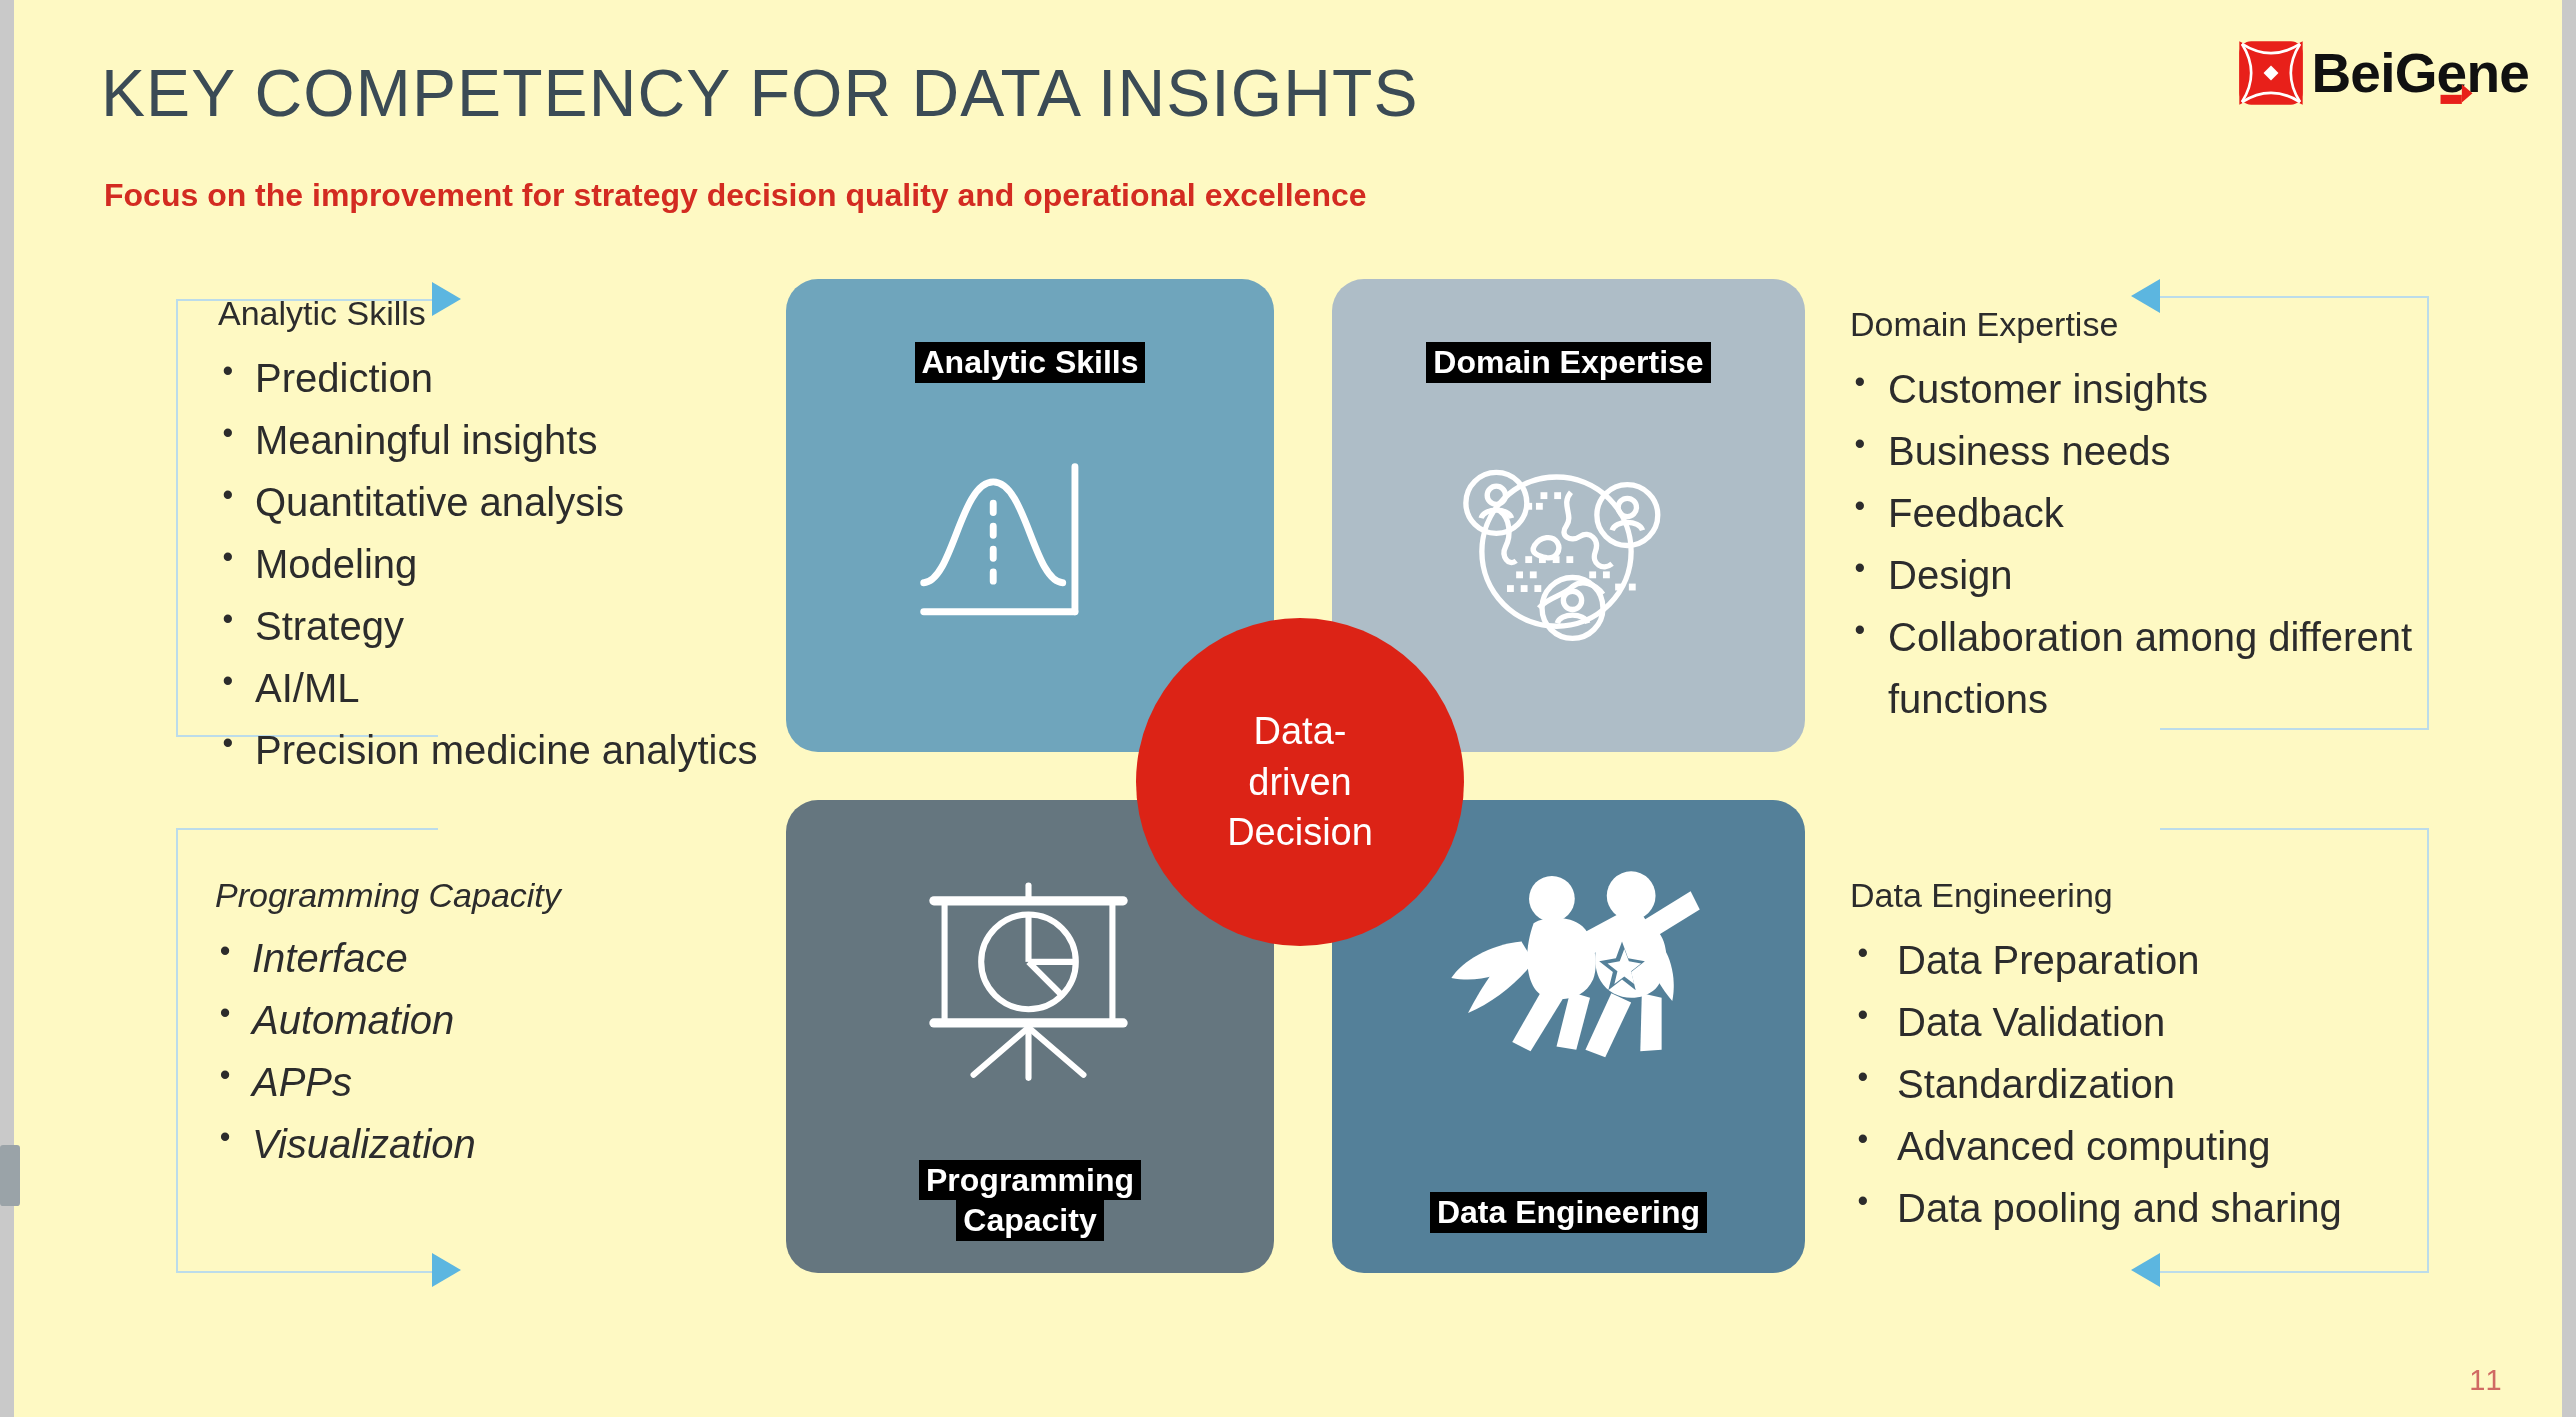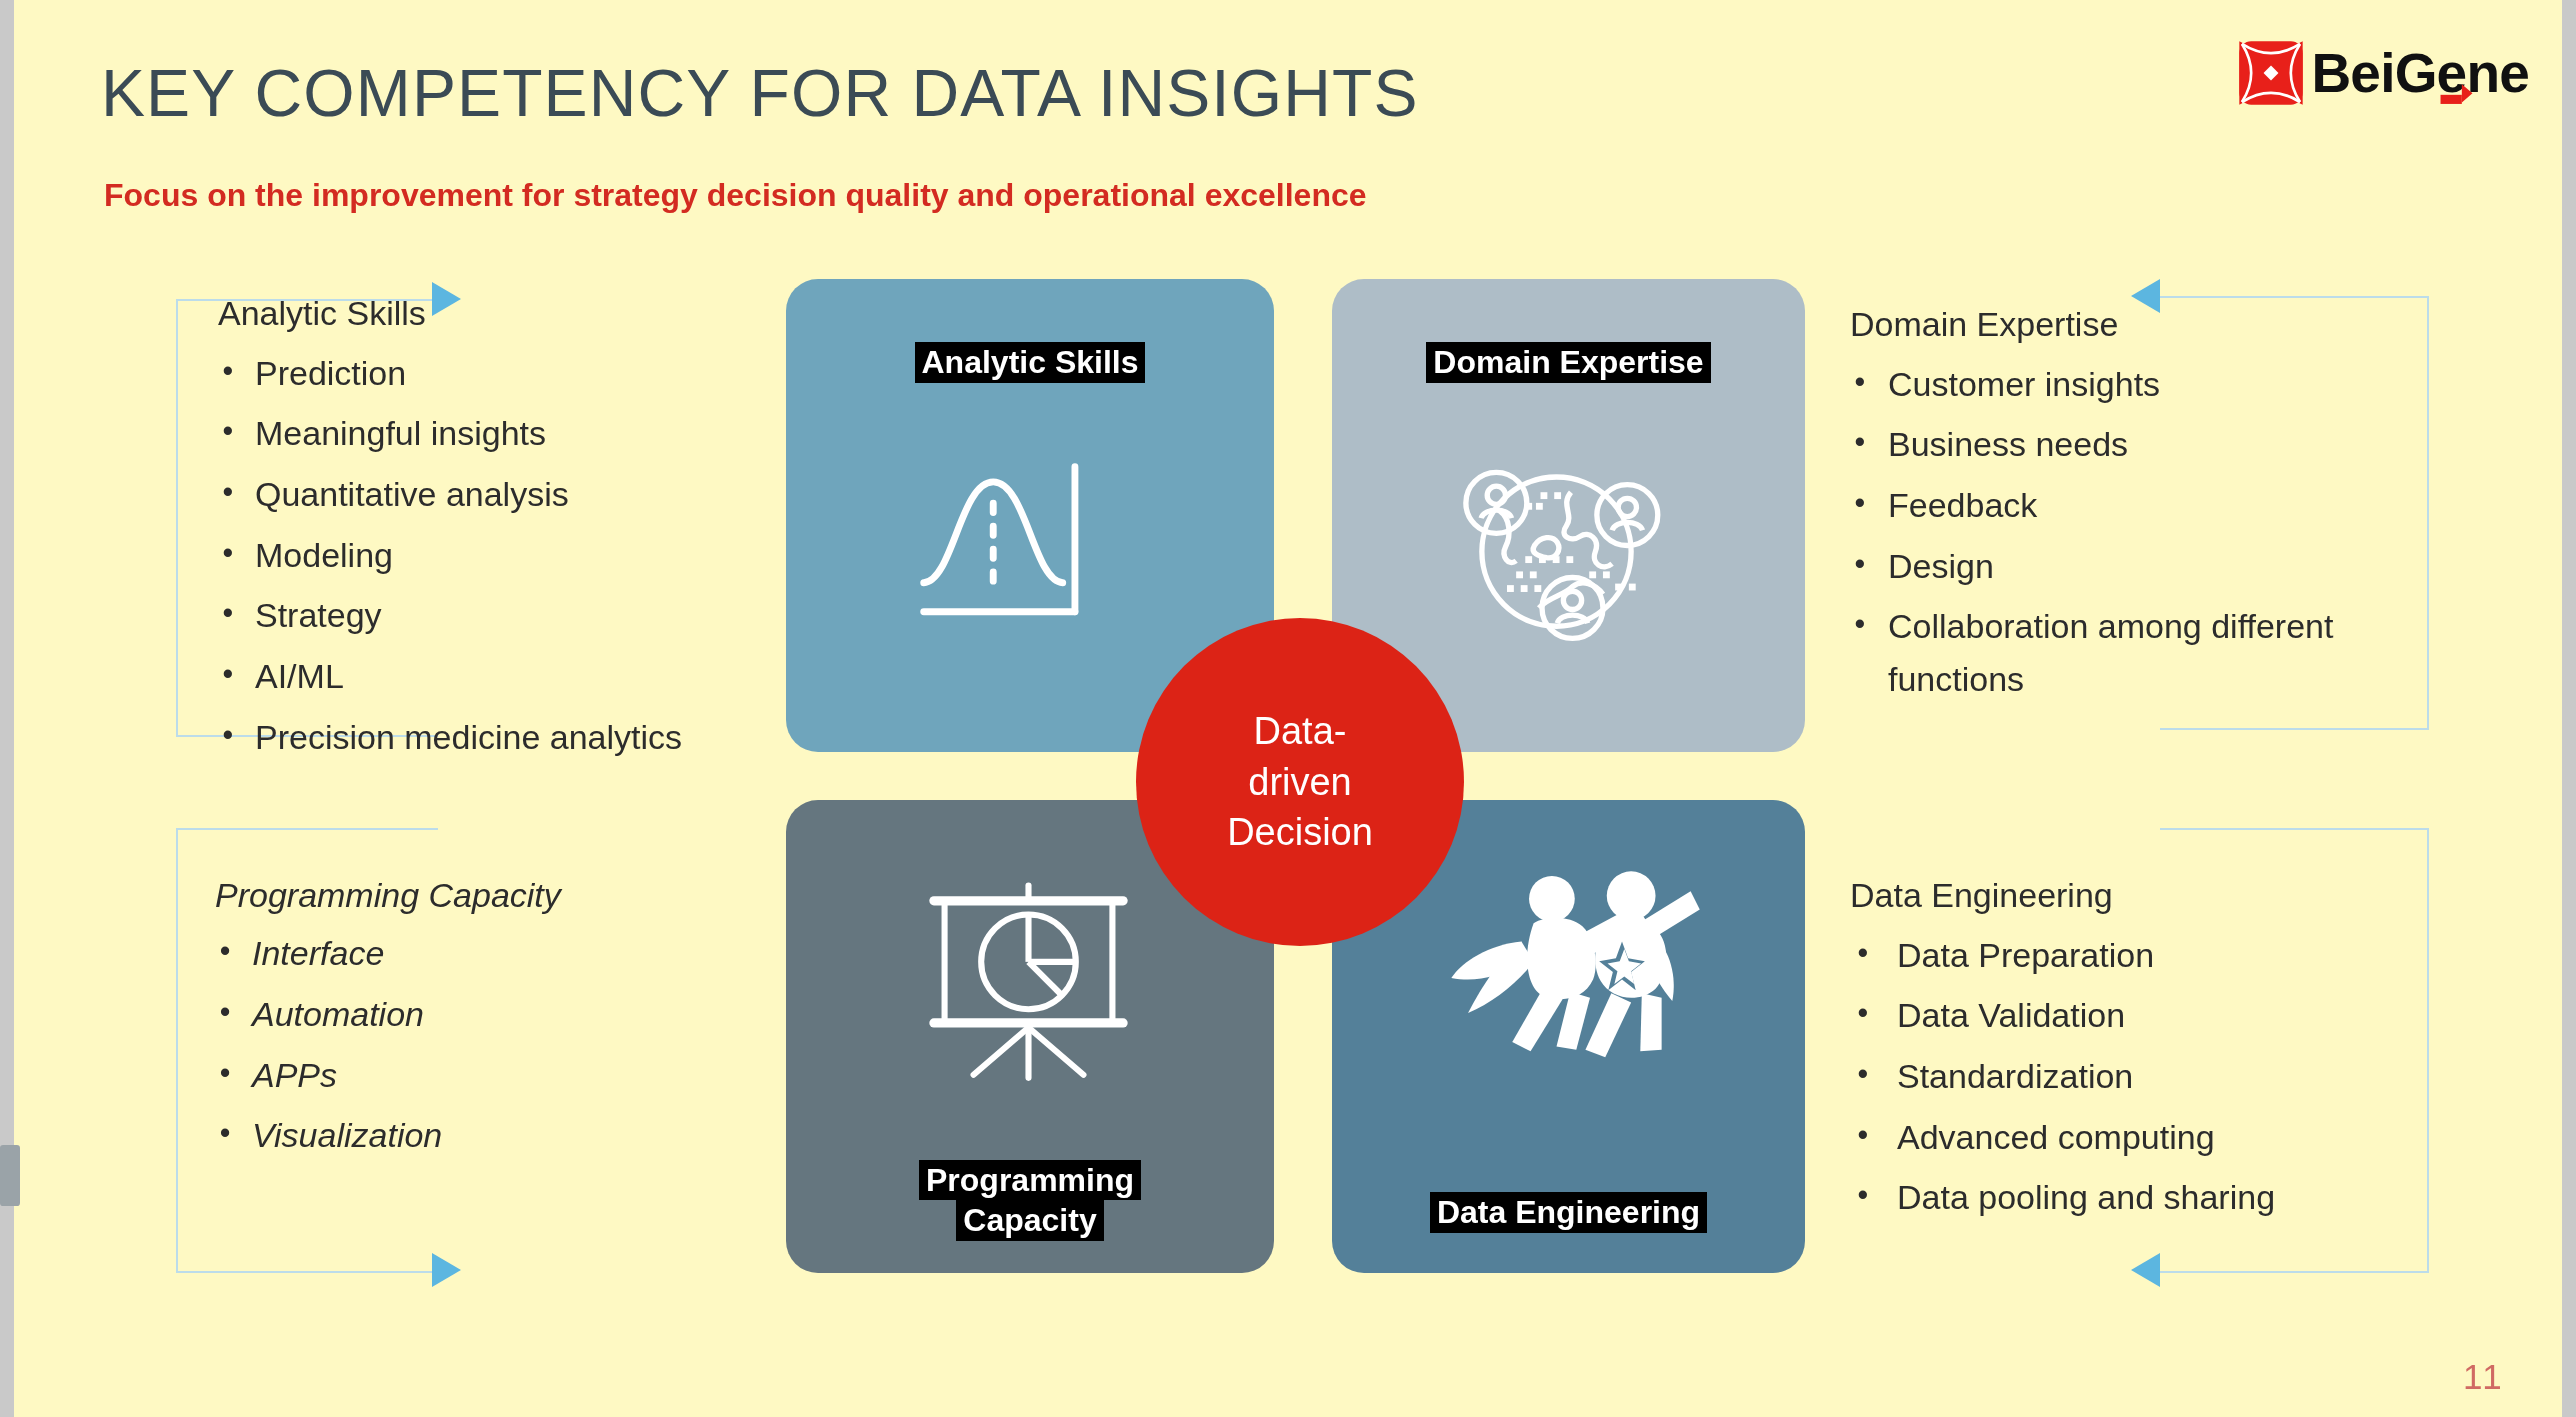--- a/index.html
+++ b/index.html
@@ -136,26 +136,25 @@
     color: #2c2c2c;
     margin-bottom: 13.7px;
     white-space: nowrap;
   }
   .panel ul {
     list-style: none;
     margin: 0;
     padding: 0;
   }
   .panel li {
-    font-size: 34px;
+    font-size: 40px;
     color: #2c2c2c;
     line-height: 1.55;
     position: relative;
     padding-left: 37px;
-    margin-top: 8px;
   }
   .panel li::before {
     content: "\2022";
     position: absolute;
     left: 4.6px;
     top: 0;
     font-size: 30.5px;
   }
   #panel-analytic  { left: 218px;  top: 294px;  width: 611px; }
   #panel-domain    { left: 1850px; top: 305px;  width: 580px; }
@@ -186,21 +185,21 @@
     border-top: 17px solid transparent;
     border-bottom: 17px solid transparent;
     border-right: 29px solid #5cb6e0;
   }
 
   
   .page-number {
     position: absolute;
     right: 72px;
     bottom: 20px;
-    font-size: 35px;
+    font-size: 29px;
     color: #d06a63;
     letter-spacing: 2.3px;
   }
 
   svg { display: block; }
 </style>
 </head>
 <body>
 
 <div class="slide">

